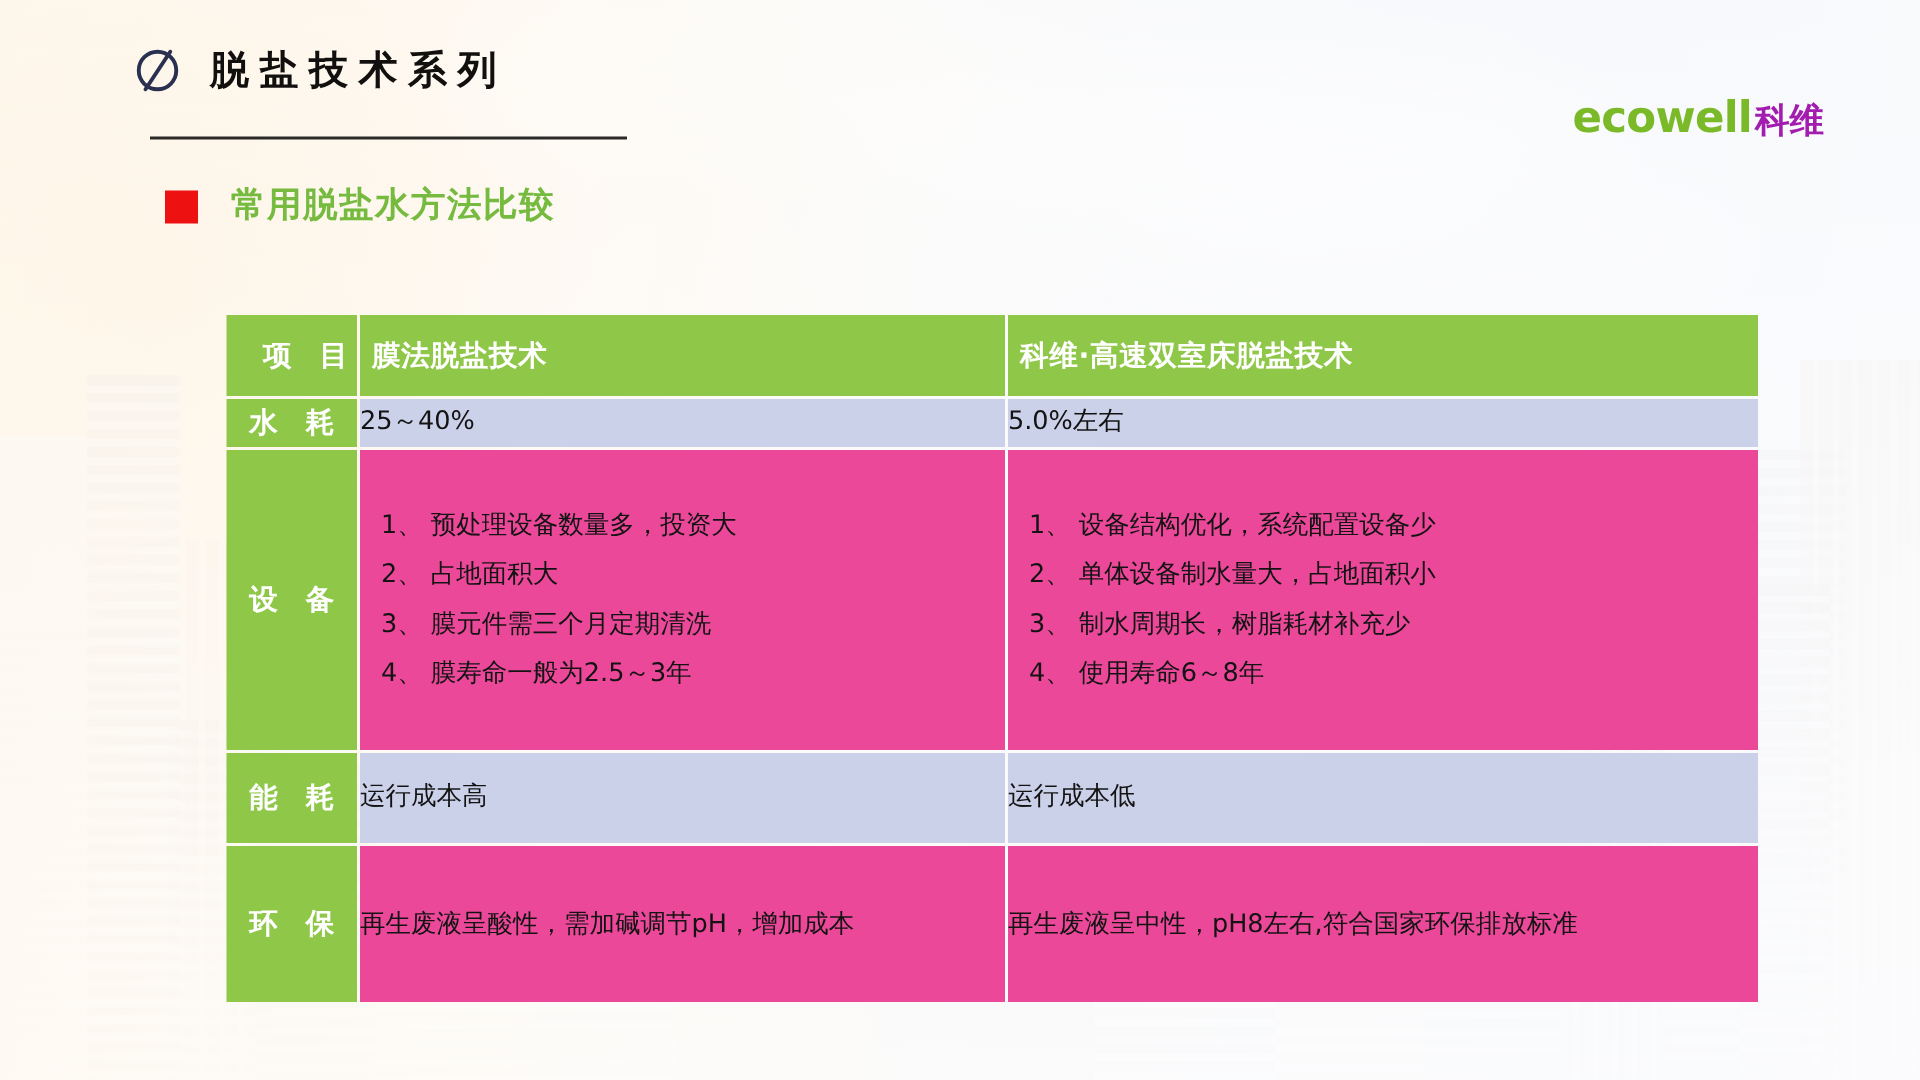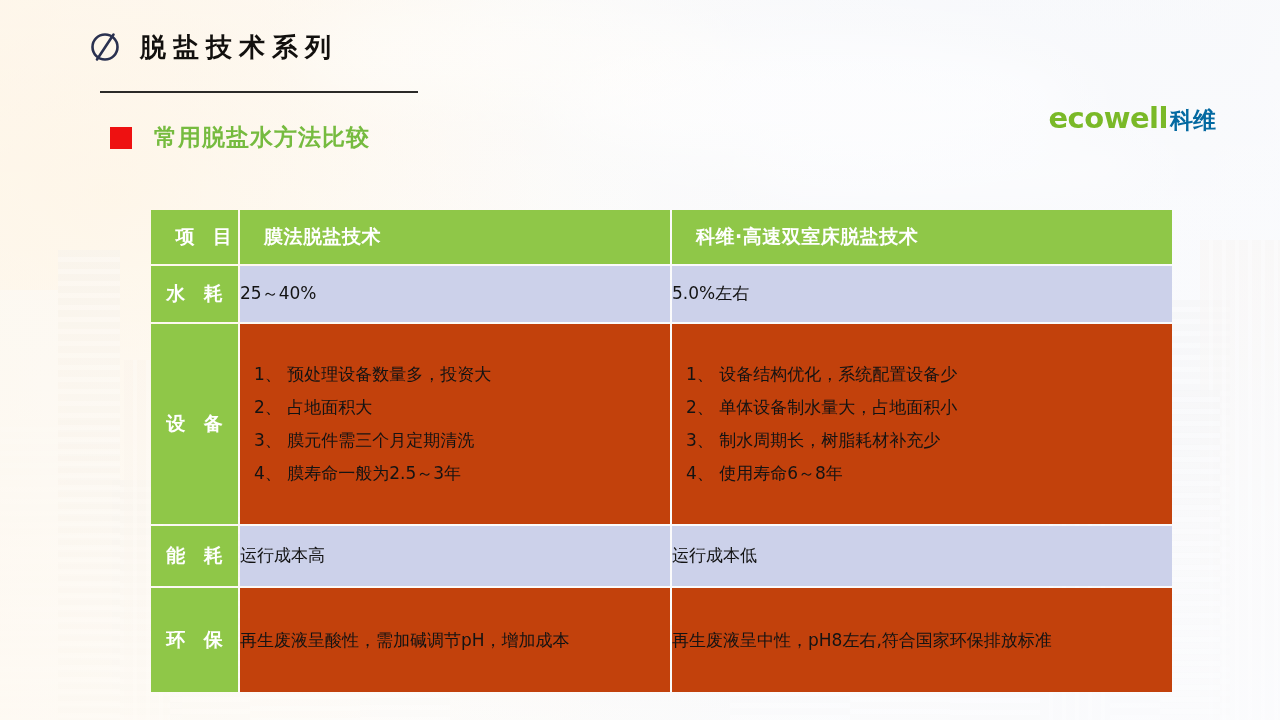--- a/index.html
+++ b/index.html
@@ -148,26 +148,25 @@
     align-items: baseline;
     gap: 2px;
     line-height: 1;
   }
   .logo-eco {
     font-family: "DejaVu Sans", "Liberation Sans", sans-serif;
     font-size: 29px;
     font-weight: bold;
     color: #7ab928;
     letter-spacing: -0.5px;
-    margin-top: 40px;
   }
   .logo-cn {
     font-size: 23px;
     font-weight: bold;
-    color: #0369a1;
+    color: #a21caf;
     letter-spacing: 0px;
   }
 
   .subtitle-row {
     position: absolute;
     left: 110px; top: 126px;
     display: flex;
     align-items: center;
     gap: 22px;
   }
@@ -209,21 +208,21 @@
     font-size: 19px;
     font-weight: bold;
     height: 54px;
   }
   .cell-head.label {
     text-align: right;
     letter-spacing: 6px;
     text-indent: 6px;
   }
   .cell-head.value {
-    padding-left: 24px;
+    padding-left: 8px;
     letter-spacing: 0.5px;
   }
 
   .cell-label {
     background: #8fc748;
     color: #ffffff;
     font-size: 19px;
     font-weight: bold;
     text-align: center;
     letter-spacing: 6px;
@@ -231,35 +230,35 @@
   }
 
   .cell-body {
     background: #ccd1ea;
     color: #131313;
     font-size: 17px;
     padding: 10px 12px;
     line-height: 1.5;
   }
   .cell-body.light {
-    background: #c2410c;
+    background: #ec4899;
   }
 
   .lines { list-style: none; margin: 0; padding: 0; }
   .lines li {
     font-size: 17px;
     color: #131313;
     line-height: 1.0;
     padding: 8px 0 8px 2px;
     white-space: nowrap;
   }
   .row-equip td { height: 188px; }
   .row-equip .cell-body { padding: 6px 12px; vertical-align: middle; }
 
-  .row-water td  { height: 56px; }
+  .row-water td  { height: 32px; }
   .row-energy td { height: 60px; }
   .row-env td    { height: 104px; }
   .row-env .cell-body { line-height: 1.55; }
 </style>
 </head>
 <body>
 
 <div class="slide">
 
   <div class="bg-sky"></div>

